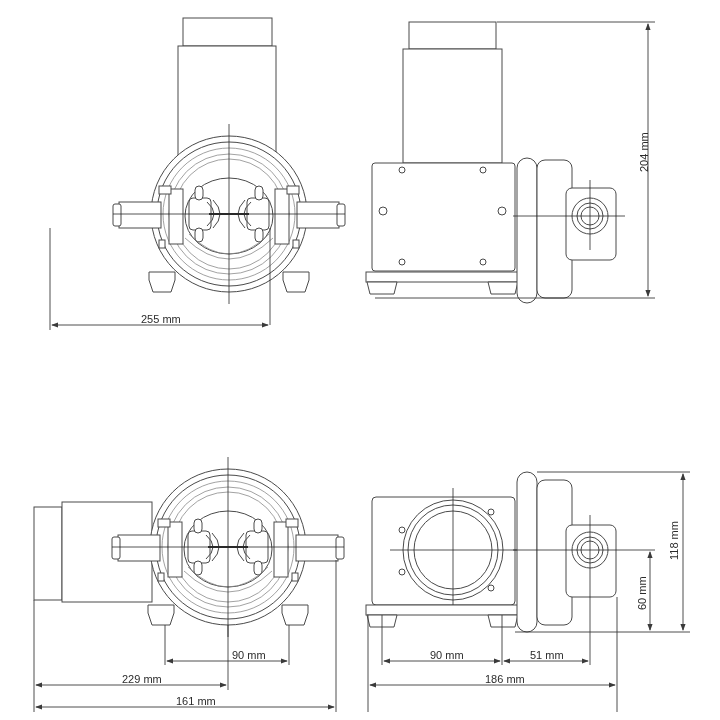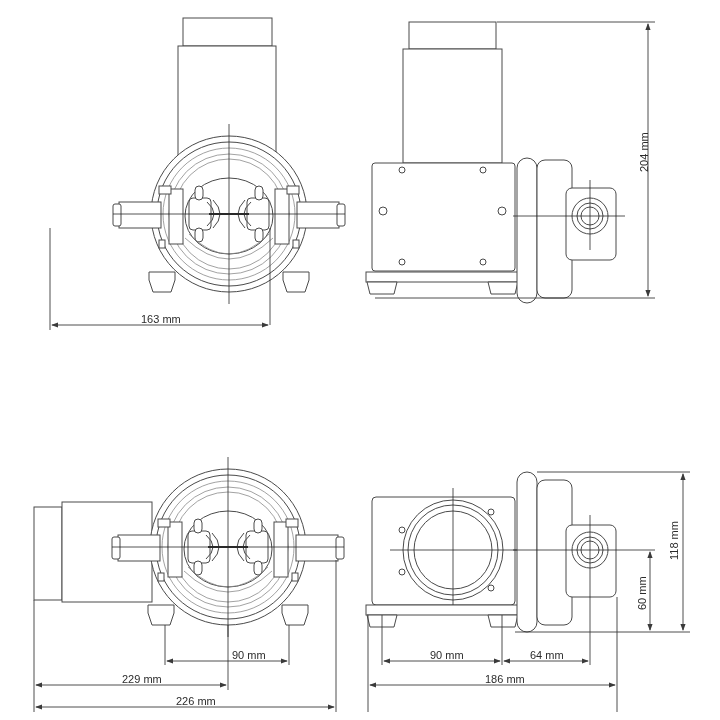--- a/index.html
+++ b/index.html
@@ -151,24 +151,24 @@
     <line x1="382" y1="615" x2="382" y2="665" class="dim"></line>
     <line x1="502" y1="615" x2="502" y2="665" class="dim"></line>
     <line x1="384" y1="661" x2="500" y2="661" class="dim" marker-start="url(#arr)" marker-end="url(#arr)"></line>
     <line x1="504" y1="661" x2="588" y2="661" class="dim" marker-start="url(#arr)" marker-end="url(#arr)"></line>
     <line x1="368" y1="615" x2="368" y2="712" class="dim"></line>
     <line x1="617" y1="597" x2="617" y2="712" class="dim"></line>
     <line x1="370" y1="685" x2="615" y2="685" class="dim" marker-start="url(#arr)" marker-end="url(#arr)"></line>
   </g>
 </svg>
 
-<div class="label-box" style="left:141px;top:313px;">163 mm</div>
+<div class="label-box" style="left:141px;top:313px;">255 mm</div>
 <div class="label-box vert" style="left:638px;top:172px;">204 mm</div>
 
 <div class="label-box" style="left:232px;top:649px;">90 mm</div>
 <div class="label-box" style="left:122px;top:673px;">229 mm</div>
-<div class="label-box" style="left:176px;top:695px;">226 mm</div>
+<div class="label-box" style="left:176px;top:695px;">161 mm</div>
 
 <div class="label-box vert" style="left:668px;top:560px;">118 mm</div>
 <div class="label-box vert" style="left:636px;top:610px;">60 mm</div>
 <div class="label-box" style="left:430px;top:649px;">90 mm</div>
-<div class="label-box" style="left:530px;top:649px;">64 mm</div>
+<div class="label-box" style="left:530px;top:649px;">51 mm</div>
 <div class="label-box" style="left:485px;top:673px;text-align:center;">186 mm</div>
 
 </body></html>

